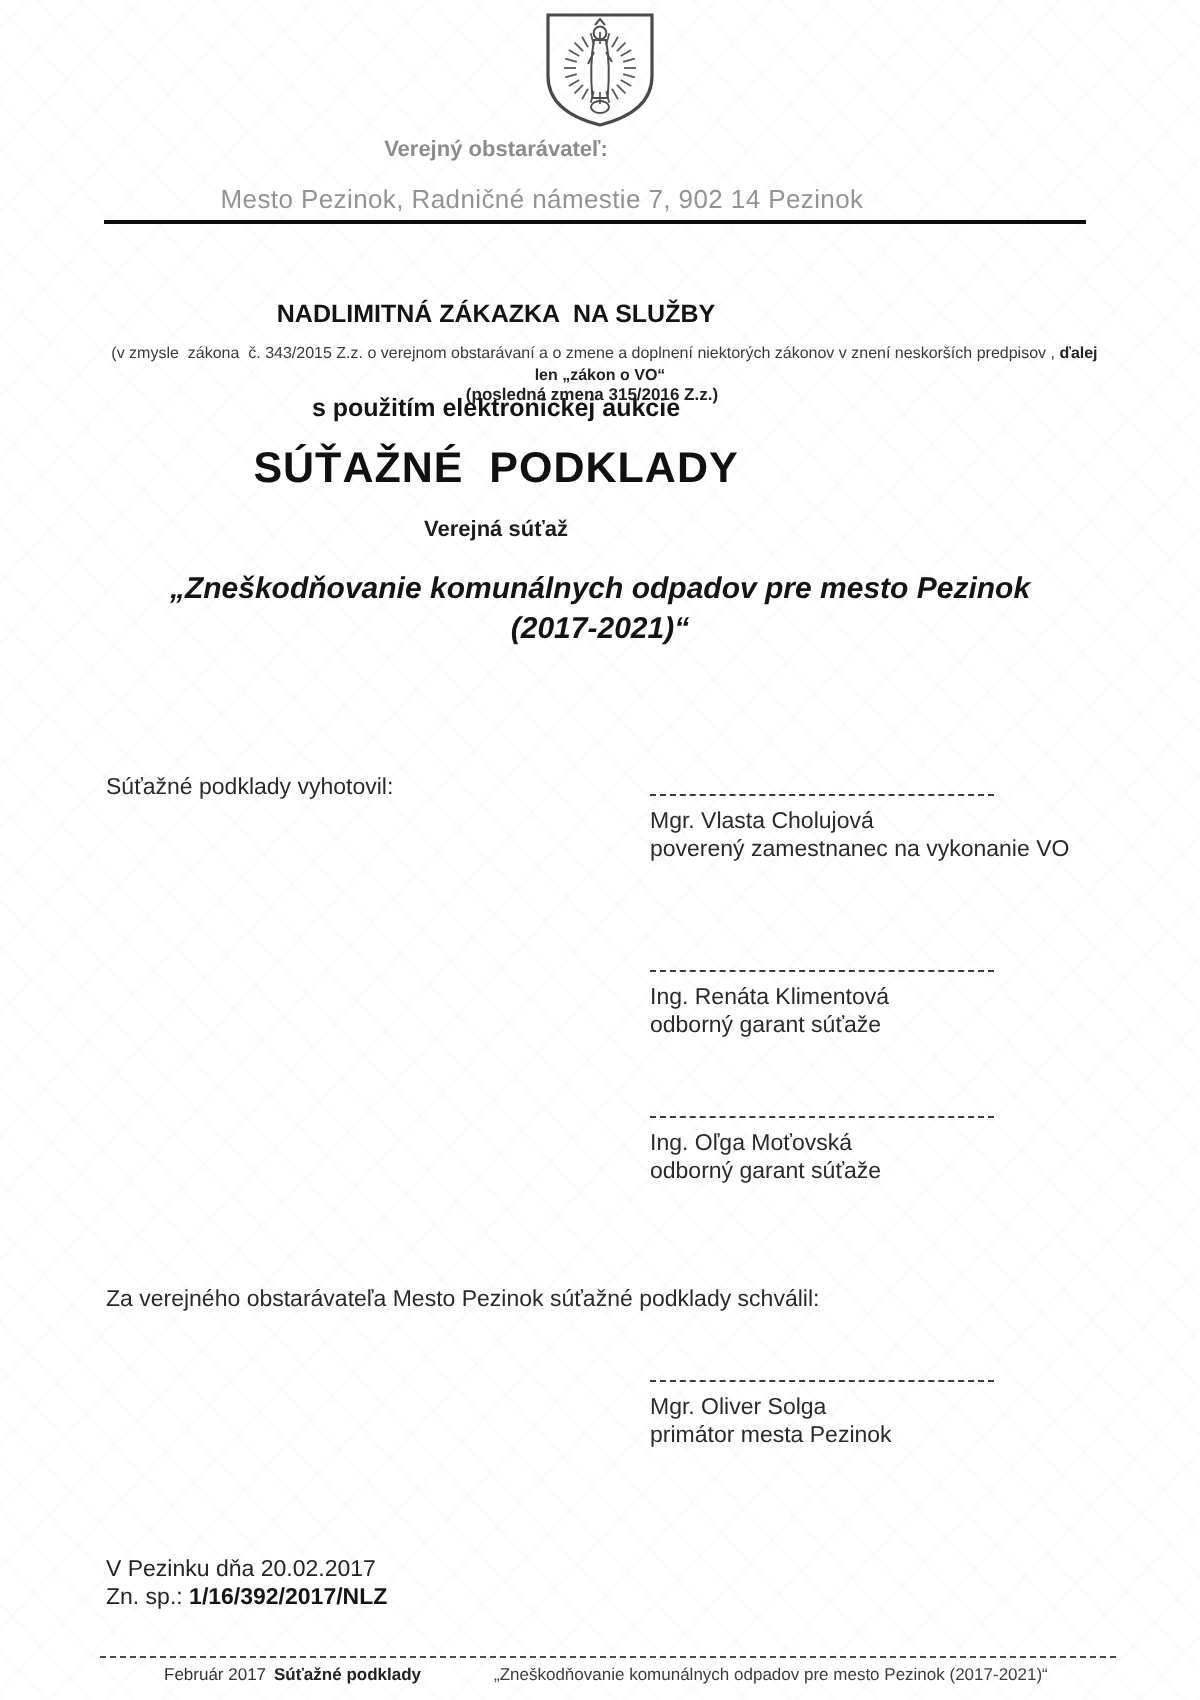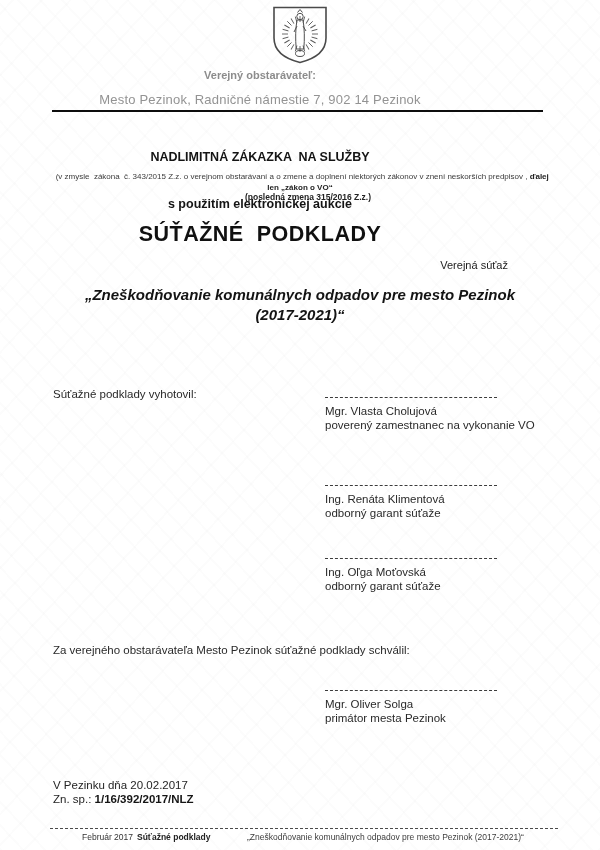--- a/index.html
+++ b/index.html
@@ -15,30 +15,30 @@
   
   body::before {
     content: "";
     position: absolute; inset: 0;
     background:
       repeating-linear-gradient(47deg, rgba(0,0,0,0.013) 0 2px, transparent 2px 16px),
       repeating-linear-gradient(-47deg, rgba(0,0,0,0.010) 0 2px, transparent 2px 21px);
     pointer-events: none;
   }
   .abs { position: absolute; }
-  .center { left: 12px; width: 496px; text-align: center; }
+  .center { left: 0; width: 496px; text-align: center; }
 
   .arms { top: 6px; left: 50%; transform: translateX(-50%); }
   .arms svg { display: block; }
 
   .authority-label {
     top: 69px; font-size: 11px; font-weight: bold; color: #8c8c8c;
   }
   .authority-address {
-    top: 92px; font-size: 13px; color: #939393; letter-spacing: 0.2px;
+    top: 92px; font-size: 13px; color: #939393; letter-spacing: 0.2px; margin-left: 23px;
   }
   .head-rule {
     top: 110px; left: 52px; width: 491px;
     border-top: 2px solid #0d0d0d;
   }
   .contract-type {
     top: 119px; font-size: 12.5px; font-weight: bold; color: #141414;
     line-height: 15.5px; white-space: pre-wrap;
   }
   .legal-note {
@@ -47,21 +47,21 @@
   }
   .legal-note b { color: #222; }
   .amendment {
     top: 192px; font-size: 8.5px; font-weight: bold; color: #222; margin-left: 48px;
   }
   .doc-title {
     top: 222px; font-size: 21.5px; font-weight: bold; color: #101010;
     letter-spacing: 0.5px; white-space: pre-wrap;
   }
   .doc-subtitle {
-    top: 259px; font-size: 11px; font-weight: normal; color: #1c1c1c; text-align: right;
+    top: 259px; font-size: 11px; font-weight: bold; color: #1c1c1c;
   }
   .doc-subject {
     top: 285px; left: 65px; width: 470px; text-align: center;
     font-size: 15px; font-weight: bold; font-style: italic;
     line-height: 20px; color: #141414;
   }
   .body-text { font-size: 11.5px; color: #2a2a2a; }
   .prepared-label { top: 388px; left: 53px; }
   .approved-label { top: 644px; left: 53px; }
 

